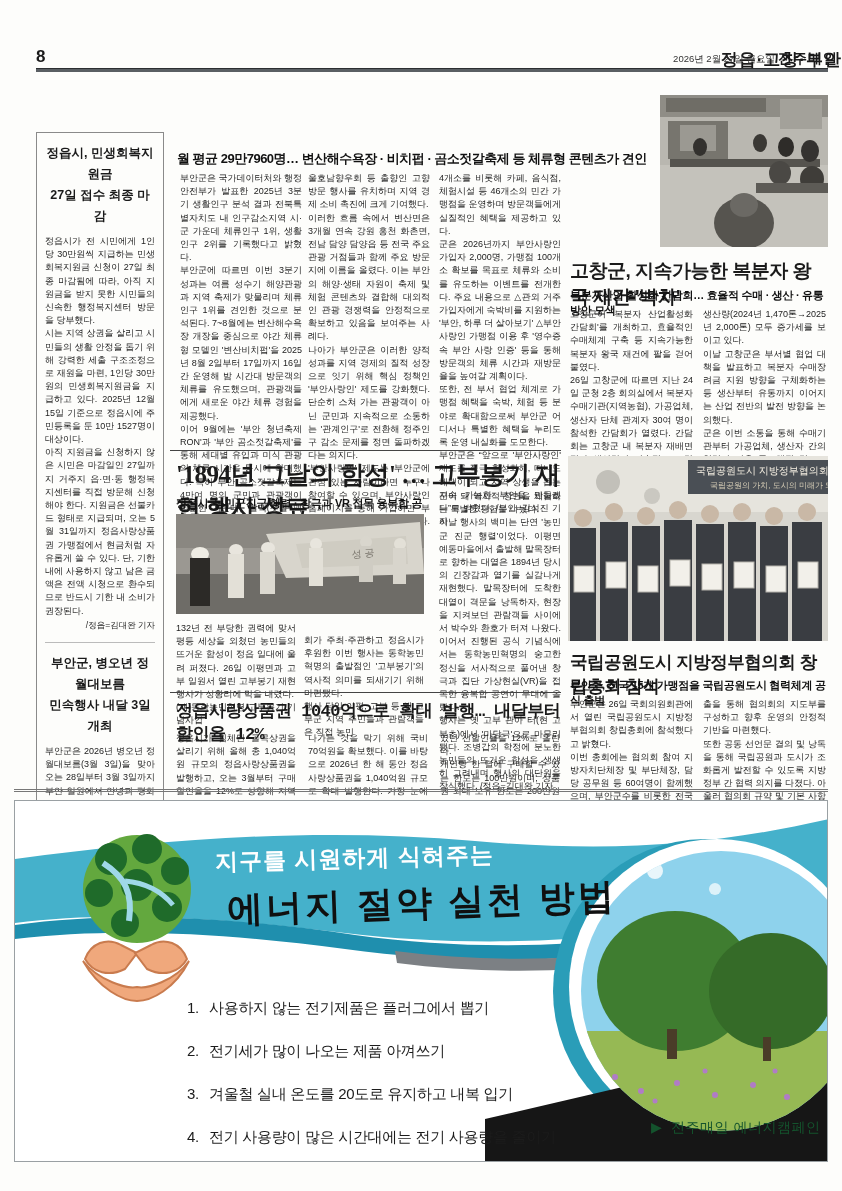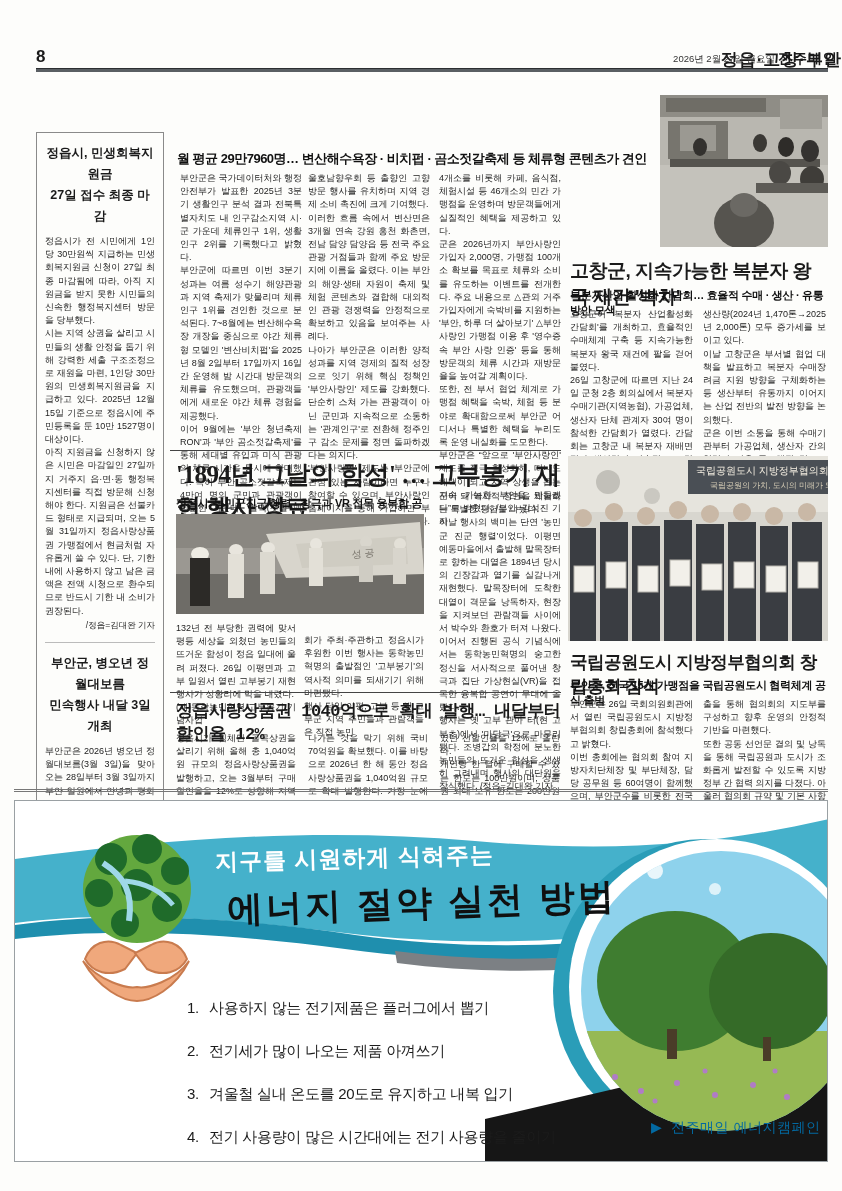--- a/index.html
+++ b/index.html
@@ -32,21 +32,21 @@
   .rule-h{background:#444;height:1px;}
   .rule-d{height:3px;border-top:1px solid #777;border-bottom:1px solid #777;}
   
   .photo{position:absolute;overflow:hidden;background:#c9c9c4;}
   
   .ad-box{border:1px solid #9aa0a3;background:#fff;overflow:hidden;}
   .ad-t1{font-size:23px;font-weight:900;color:#fff;letter-spacing:1px;transform:rotate(-1.5deg);}
   .ad-t2{font-size:36px;font-weight:900;color:#101010;letter-spacing:3px;transform:rotate(-2deg);}
   .ad-item{font-size:15px;color:#1c1c1c;letter-spacing:-0.3px;}
   .ad-item .no{display:inline-block;width:22px;}
-  .camp{color:#0369a1;font-size:14px;letter-spacing:0.5px;}
+  .camp{color:#14532d;font-size:14px;letter-spacing:0.5px;}
 </style>
 </head>
 <body>
 
 <div id="page">
 
   <div class="abs pagenum" style="left:36px;top:47px;">8</div>
   <div class="abs section-title" style="left:0;top:48px;width:842px;text-align:right;">정읍·고창·부안</div>
   <div class="abs date" style="left:560px;top:53px;width:215px;text-align:right;">2026년 2월 27일 금요일</div>
   <div class="abs paper" style="left:778px;top:50px;">전주매일</div>

